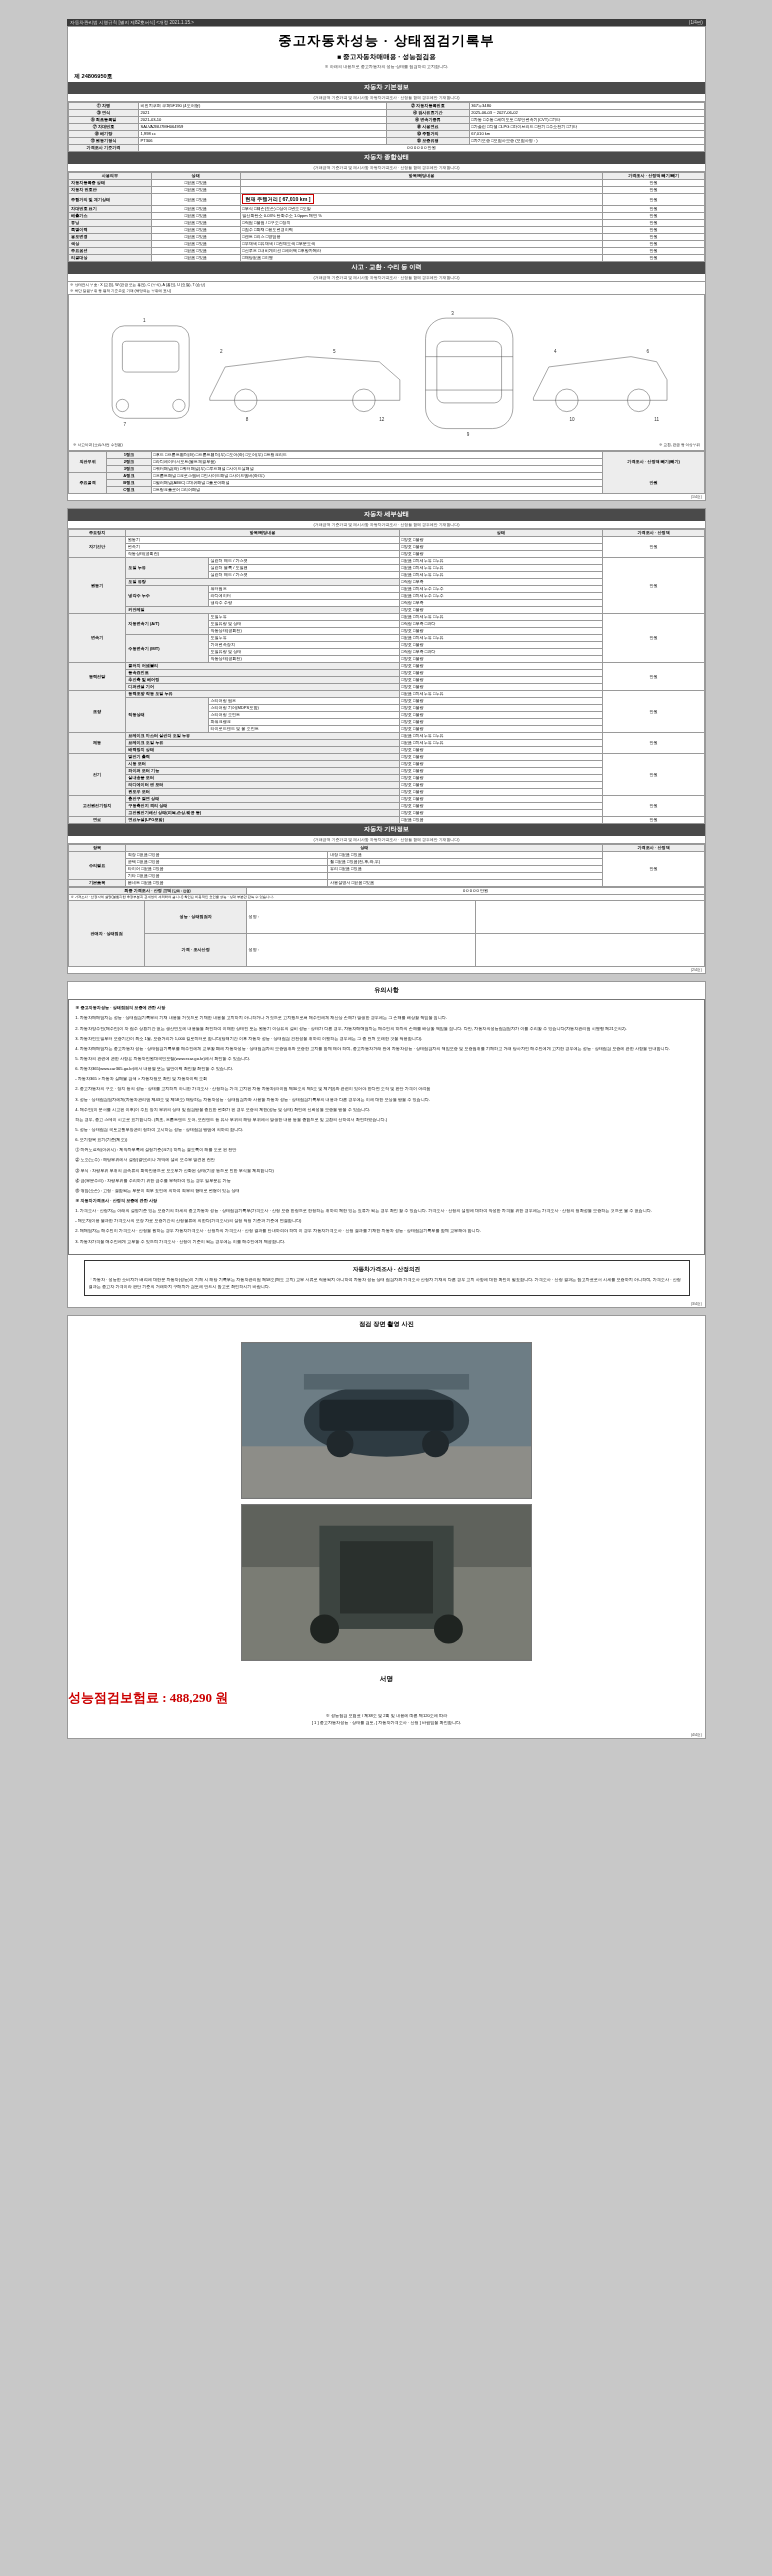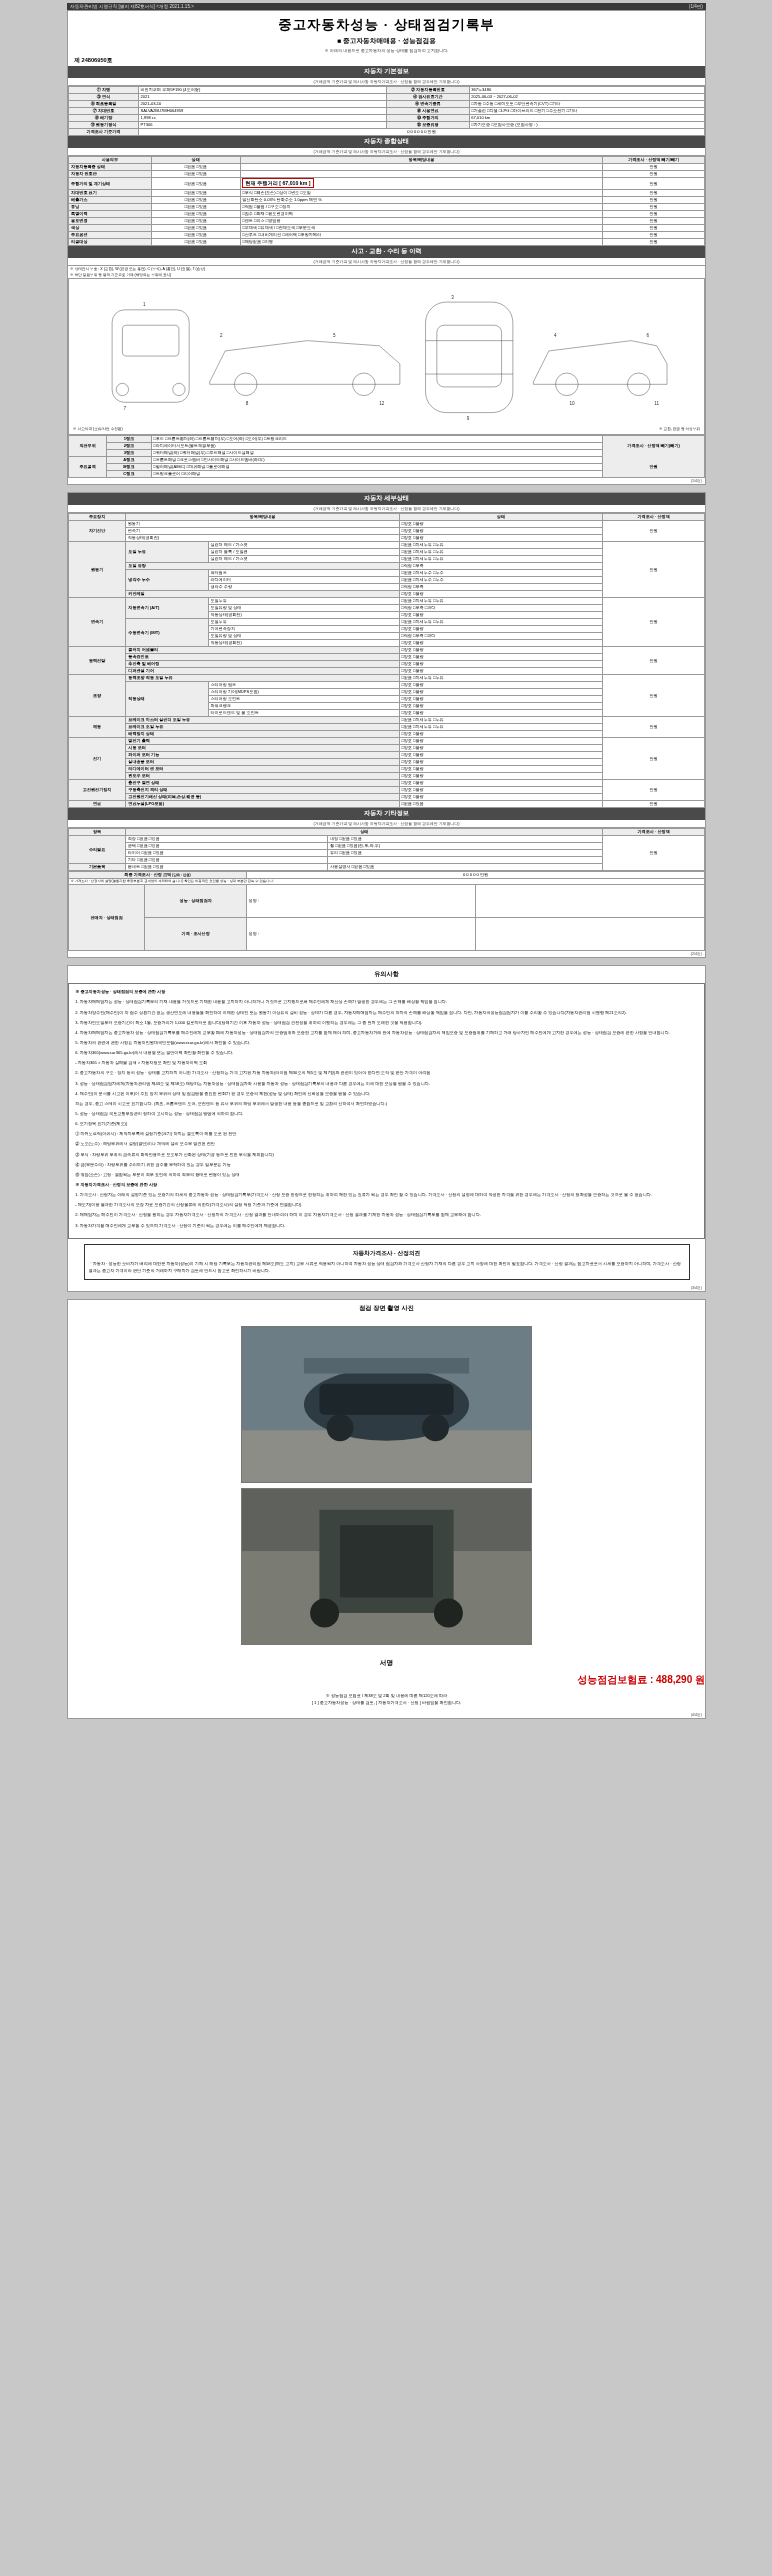--- a/index.html
+++ b/index.html
@@ -1,17 +1,17 @@
 <!DOCTYPE html>
 <html lang="ko" style="font-size:8.2px"><head>
 <meta charset="utf-8">
 <style>
   html,body{margin:0;padding:0;background:#c8c8c8;}
   body{font-family:"Liberation Sans", sans-serif;}
-  .page{width:773px;margin:0 auto;background:#c8c8c8;padding-top:3.1px;}
+  .page{width:773px;margin:16px auto;background:#c8c8c8;padding-top:3.1px;}
   .sheet{width:639px;margin:0 auto 7.2px auto;background:#fff;border:0.5px solid #999;box-sizing:border-box;padding:0;}
   .topbar{width:639px;margin:0 auto;background:#3a3a3a;color:#ddd;font-size:4.6px;padding:1px 3.1px;box-sizing:border-box;display:flex;justify-content:space-between;}
   .hdr-title{text-align:center;padding:5.2px 0 1px 0;}
   .hdr-title .t1{font-size:13.4px;font-weight:bold;letter-spacing:1px;}
   .hdr-title .t2{font-size:6.7px;font-weight:bold;margin-top:3.1px;}
   .hdr-title .t3{font-size:4.1px;color:#333;margin-top:2.1px;}
   .hdr-no{font-size:5.7px;font-weight:bold;padding:2.1px 0 1px 6.2px;}
   .secbar{background:#4a4a4a;color:#fff;text-align:center;font-size:6.2px;font-weight:bold;padding:1.5px 0;}
   .secsub{font-size:3.9px;color:#333;text-align:center;padding:1px 0;border-bottom:0.5px solid #999;}
   table{border-collapse:collapse;width:100%;font-size:4.1px;}
@@ -23,21 +23,21 @@
   .redbox{border:0.5px solid #c00;color:#000;font-weight:bold;font-size:5.2px;padding:0.5px 2.1px;display:inline-block;}
   .noticebox{border:0.5px solid #777;padding:5.2px 6.2px;font-size:4.1px;line-height:1.6;}
   .noticebox p{margin:0 0 3.6px 0;}
   .nt-title{font-size:6.2px;font-weight:bold;text-align:center;padding:4.1px 0;}
   .declbox{border:1px solid #333;margin:5.2px 15.5px;padding:4.1px;font-size:4.1px;line-height:1.6;}
   .declbox .dt{text-align:center;font-weight:bold;font-size:5.7px;margin-bottom:3.1px;}
   .photos{padding:5.2px 0;text-align:center;}
   .photo{width:289px;height:155px;margin:4.1px auto;border:0.5px solid #777;background:#5a6b74;position:relative;overflow:hidden;}
   .photo.p2{background:#6a6f6b;}
   .sig-title{text-align:center;font-size:6.7px;font-weight:bold;padding:5.2px 0 2.1px 0;}
-  .fee{text-align:right;font-size:10px;font-weight:bold;color:#c00;padding:3.1px 0;}
+  .fee{text-align:left;font-size:13px;font-weight:bold;color:#c00;padding:3.1px 0;font-family:Liberation Serif, serif;}
   .foot{text-align:center;font-size:4.1px;padding:3.1px 0 5.2px 0;line-height:1.6;}
   .carmap{border:0.5px solid #9a9a9a;height:155px;position:relative;background:#fff;}
   .leg{position:absolute;font-size:3.6px;}
   .sm-note{font-size:3.6px;padding:1px 2.1px;}
   .w-sign{height:31px;}
   .pagenum{text-align:right;font-size:3.6px;color:#444;padding:1px 3.1px;}
   .svgwrap{display:block;margin:0 auto;}
 </style>
 </head>
 <body>

